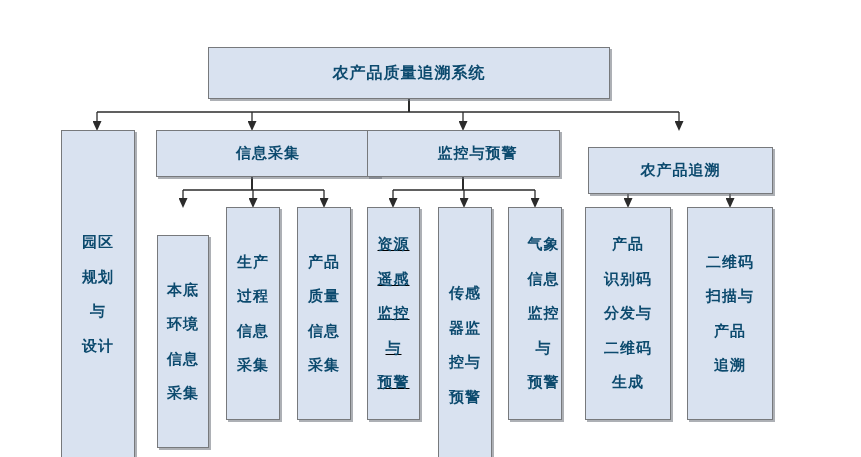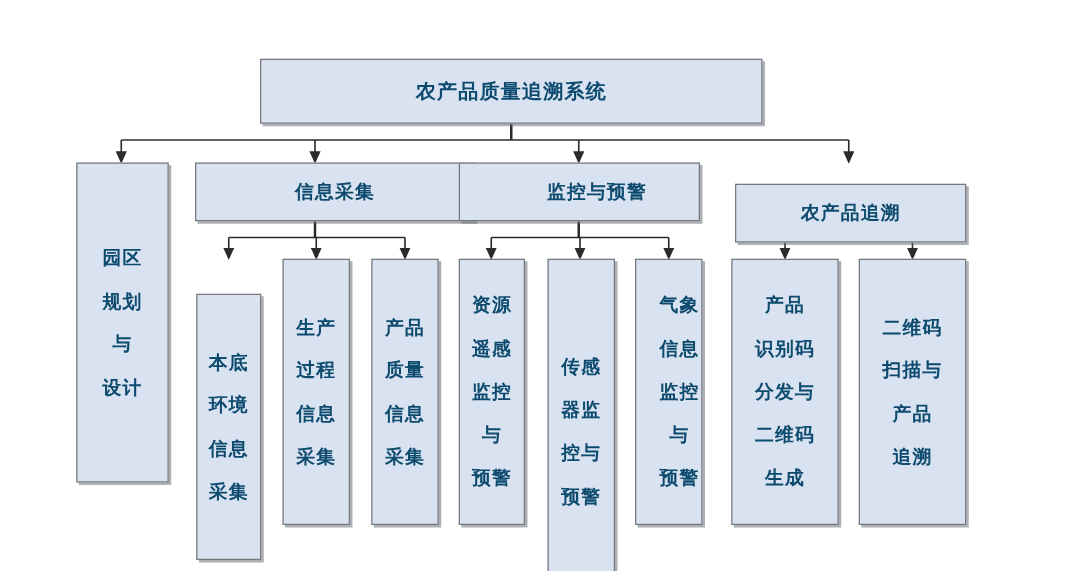--- a/index.html
+++ b/index.html
@@ -84,21 +84,21 @@
     <path d="M680 177 V190" stroke="#2b2b2b" stroke-width="2" fill="none"></path>
     <path d="M628 190 H730" stroke="#2b2b2b" stroke-width="1.3" fill="none"></path>
     <path d="M628 190 V199" stroke="#2b2b2b" stroke-width="1.3" fill="none" marker-end="url(#arrow)"></path>
     <path d="M730 190 V199" stroke="#2b2b2b" stroke-width="1.3" fill="none" marker-end="url(#arrow)"></path>
   </svg>
 
   <div class="node" style="left:208px; top:47px; width:402px; height:52px;">
     <span class="lbl root-lbl">农产品质量追溯系统</span>
   </div>
 
-  <div class="node" style="left:61px; top:130px; width:74px; height:256px;">
+  <div class="node" style="left:61px; top:130px; width:74px; height:328px;">
     <span class="lbl">园区
 规划
 与
 设计</span>
   </div>
 
   <div class="node" style="left:156px; top:130px; width:224px; height:47px;">
     <span class="lbl hdr-lbl">信息采集</span>
   </div>
   <div class="node" style="left:367px; top:130px; width:193px; height:47px;padding-left:28px;">
@@ -107,34 +107,34 @@
   <div class="node" style="left:588px; top:130px; width:185px; height:47px;margin-top:17px;">
     <span class="lbl hdr-lbl">农产品追溯</span>
   </div>
 
   <div class="node" style="left:157px; top:207px; width:52px; height:213px;margin-top:28px;">
     <span class="lbl">本底
 环境
 信息
 采集</span>
   </div>
-  <div class="node" style="left:226px; top:207px; width:54px; height:213px;">
+  <div class="node" style="left:226px; top:207px; width:54px; height:213px;font-family:Liberation Serif, serif;">
     <span class="lbl">生产
 过程
 信息
 采集</span>
   </div>
   <div class="node" style="left:297px; top:207px; width:54px; height:213px;">
     <span class="lbl">产品
 质量
 信息
 采集</span>
   </div>
 
-  <div class="node" style="left:367px; top:207px; width:53px; height:213px;">
+  <div class="node" style="left:367px; top:207px; width:53px; height:213px;text-decoration:underline;">
     <span class="lbl">资源
 遥感
 监控
 与
 预警</span>
   </div>
   <div class="node" style="left:438px; top:207px; width:54px; height:276px;">
     <span class="lbl">传感
 器监
 控与

